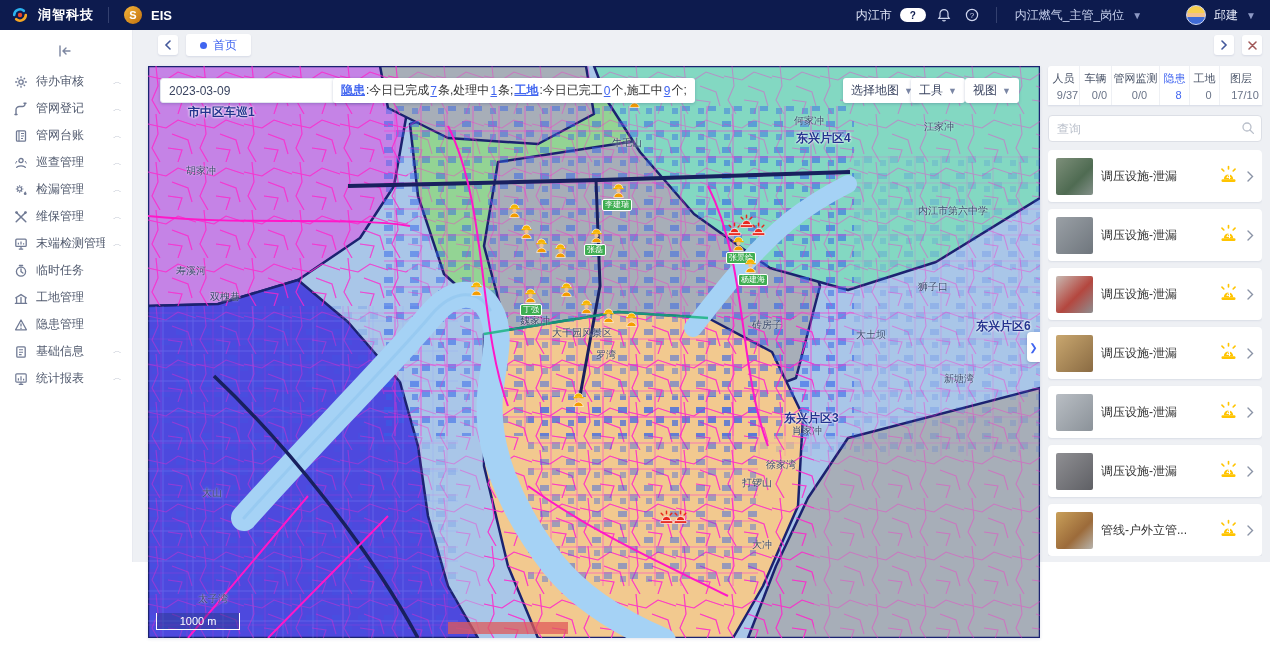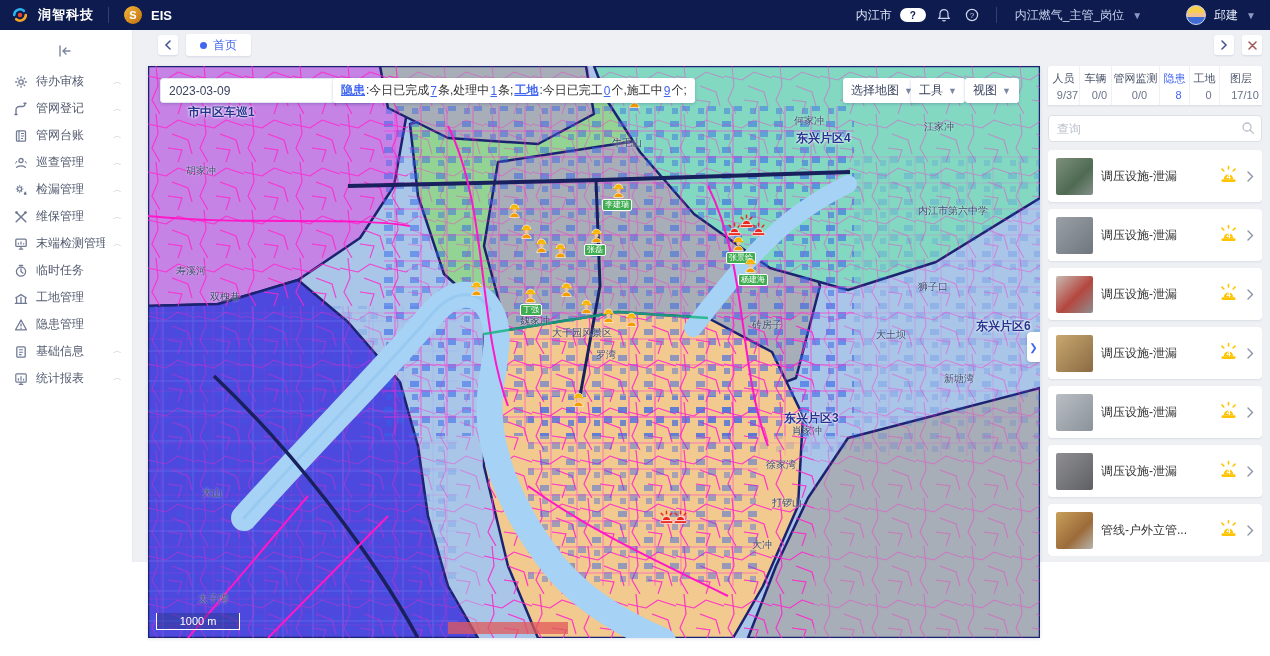--- a/index.html
+++ b/index.html
@@ -385,30 +385,30 @@
           <div class="zone-label" style="left:636px;top:344px;">东兴片区3</div>
           <div class="zone-label" style="left:828px;top:252px;">东兴片区6</div>
 
           <div class="place-label" style="left:38px;top:98px;">胡家冲</div>
           <div class="place-label" style="left:464px;top:70px;">牛毛山</div>
           <div class="place-label" style="left:646px;top:48px;">何家冲</div>
           <div class="place-label" style="left:776px;top:54px;">江家冲</div>
           <div class="place-label" style="left:770px;top:138px;">内江市第六中学</div>
           <div class="place-label" style="left:770px;top:214px;">狮子口</div>
           <div class="place-label" style="left:604px;top:252px;">砖房子</div>
-          <div class="place-label" style="left:728px;top:262px;">大土坝</div>
+          <div class="place-label" style="left:708px;top:262px;">大土坝</div>
           <div class="place-label" style="left:28px;top:198px;">寿溪河</div>
           <div class="place-label" style="left:62px;top:224px;text-align:right;">双槐巷</div>
           <div class="place-label" style="left:372px;top:248px;">魏家冲</div>
           <div class="place-label" style="left:404px;top:260px;">大千园风景区</div>
           <div class="place-label" style="left:448px;top:282px;">罗湾</div>
           <div class="place-label" style="left:644px;top:358px;">肖家冲</div>
           <div class="place-label" style="left:796px;top:306px;">新塘湾</div>
           <div class="place-label" style="left:618px;top:392px;">徐家湾</div>
-          <div class="place-label" style="left:594px;top:430px;margin-left:30px;">打锣山</div>
+          <div class="place-label" style="left:594px;top:410px;">打锣山</div>
           <div class="place-label" style="left:54px;top:420px;">大山</div>
           <div class="place-label" style="left:604px;top:472px;">大冲</div>
           <div class="place-label" style="left:50px;top:526px;">太子湾</div>
 
           <div class="worker" style="left:480px;top:27px;"><svg width="13" height="15" viewBox="0 0 12 14">
                 <path d="M2 5a4 4 0 0 1 8 0z" fill="#f7b500" stroke="#fff" stroke-width=".6"></path>
                 <rect x="1" y="4.6" width="10" height="1.3" rx=".6" fill="#f7b500"></rect>
                 <circle cx="6" cy="7.2" r="2" fill="#f2c18f"></circle>
                 <path d="M1.5 13.6c.5-3 2.5-4.2 4.5-4.2s4 1.2 4.5 4.2z" fill="#f59c00" stroke="#fff" stroke-width=".6"></path>
               </svg></div>

